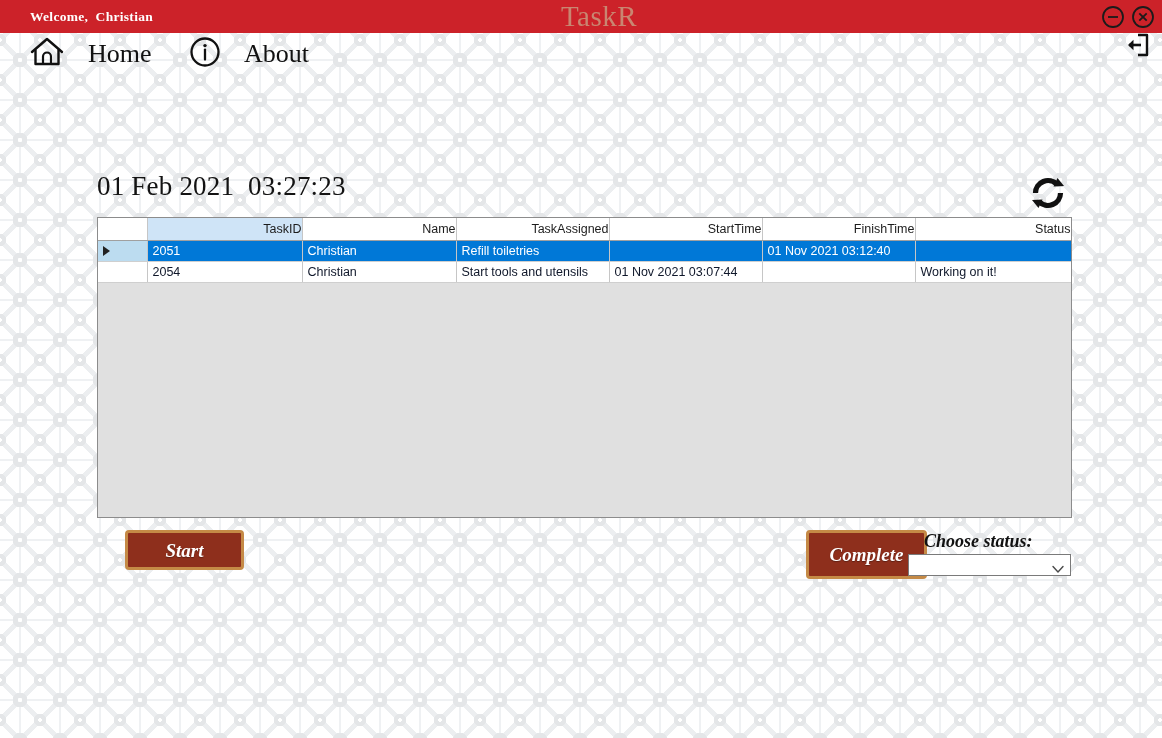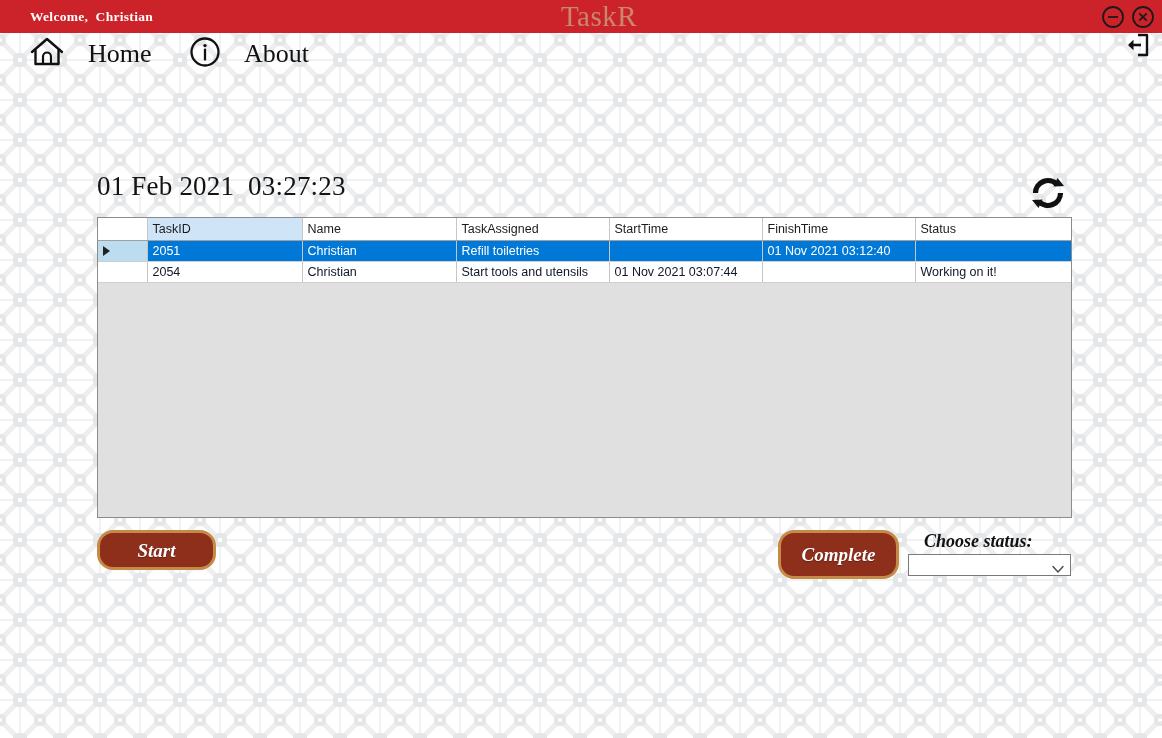--- a/index.html
+++ b/index.html
@@ -133,20 +133,21 @@
     white-space: nowrap;
     overflow: hidden;
     border-right: 1px solid #c6c6c6;
     vertical-align: middle;
   }
   table.dg thead th {
     height: 22px;
     background: #ffffff;
     border-bottom: 1px solid #a0a0a0;
     color: #1c1c1c;
+    text-align: right;
   }
   table.dg thead th.sortcol { background: #cfe4f7; }
   table.dg thead th.rowhdr { background: #ffffff; border-right: 1px solid #c6c6c6; }
   table.dg tbody td { background: #ffffff; border-bottom: 1px solid #cfcfcf; }
   table.dg tbody tr.selected td { background: #0078d7; color: #ffffff; }
   table.dg tbody tr.selected td.rowhdr { background: #bcdcf0; }
   td.rowhdr, th.rowhdr { padding: 0; text-align: center; }
   .tri {
     display: inline-block;
     width: 0; height: 0;
@@ -159,33 +160,34 @@
   .col-taskid { width: 155px; }
   .col-name   { width: 154px; }
   .col-task   { width: 153px; }
   .col-start  { width: 153px; }
   .col-finish { width: 153px; }
   .col-status { width: 156px; }
 
   
   .appbtn {
     position: absolute;
-    border-radius: 16px;
+    border-radius: 4px;
     background: #8e2f1c;
     border: 3px solid #c58a46;
     color: #ffffff;
     font-family: "Liberation Serif", serif;
     font-style: italic;
     font-weight: bold;
     font-size: 19px;
     cursor: pointer;
     text-align: center;
     line-height: 1;
     display: flex; align-items: center; justify-content: center;
     text-shadow: 0 1px 1px rgba(0,0,0,0.35);
+    margin-left: 28px;
   }
   .btn-start { left: 97px; top: 530px; width: 119px; height: 40px; }
   .btn-complete { left: 778px; top: 530px; width: 121px; height: 49px; text-align: right; }
 
   .choose-label {
     position: absolute; left: 908px; top: 531px;
     font-family: "Liberation Serif", serif;
     font-style: italic; font-weight: bold;
     font-size: 18px; color: #111111;
     white-space: nowrap;

